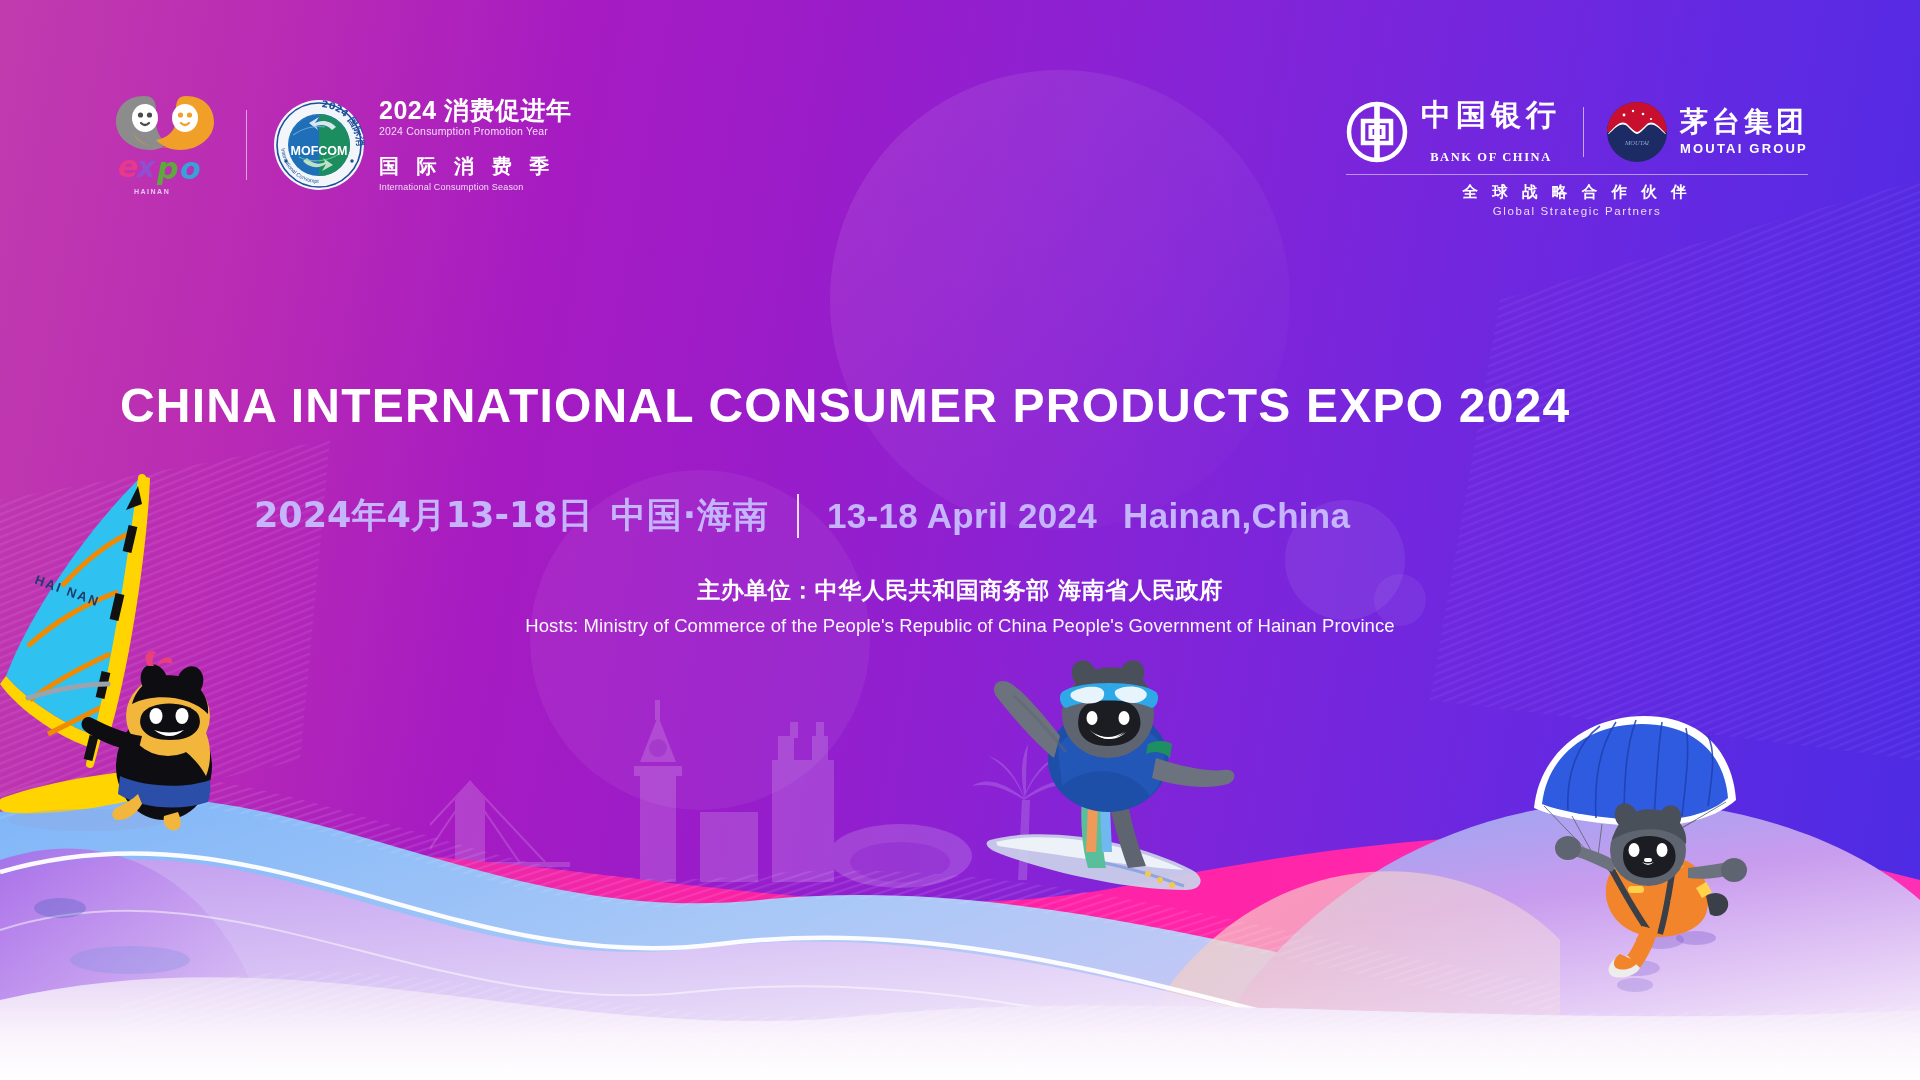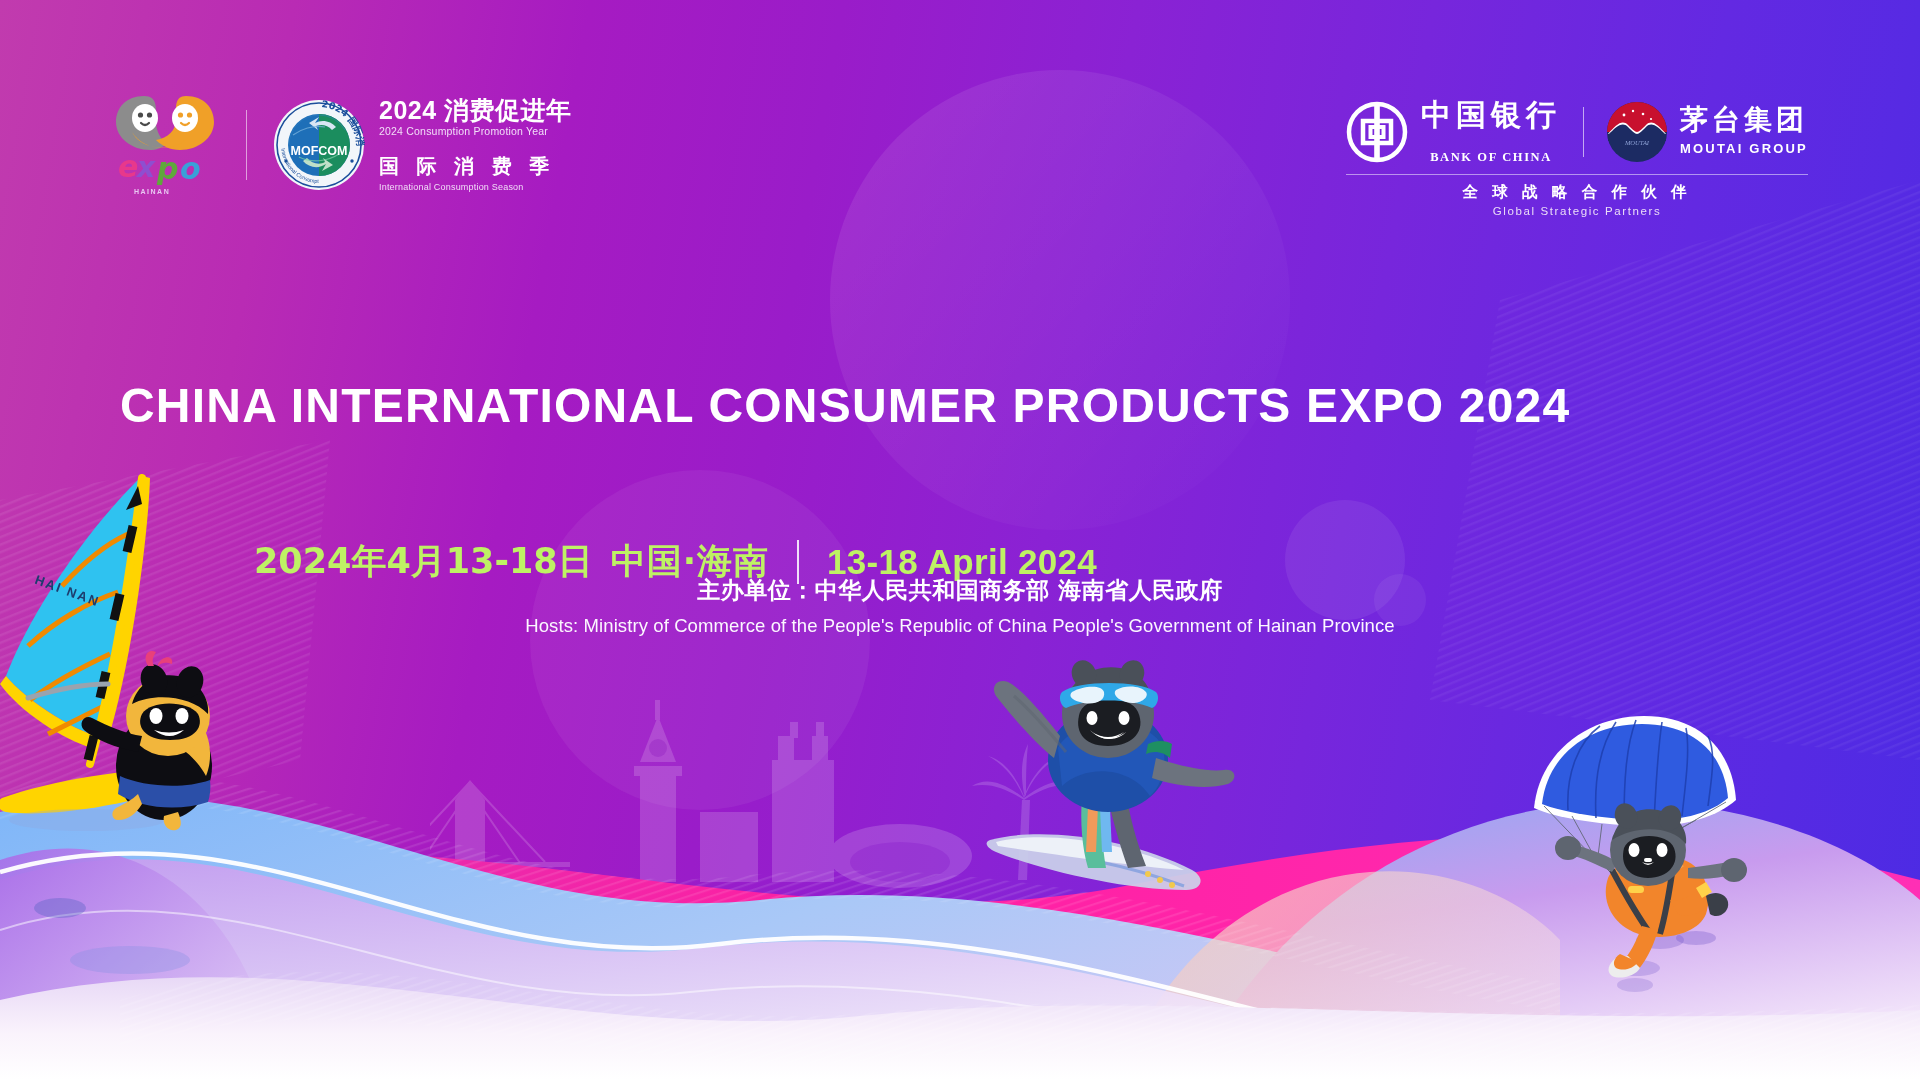--- a/index.html
+++ b/index.html
@@ -55,42 +55,42 @@
     font-family:"DejaVu Sans",sans-serif;
   }
   .boc-text .en{
     font-size:12.5px;color:#fff;letter-spacing:1.6px;margin-top:19px;
     font-family:"Liberation Serif",serif;font-weight:700;
   }
   .divider-v2{width:1px;height:50px;background:rgba(255,255,255,.6);margin:0 22px;}
   .moutai{display:flex;align-items:center;gap:12px;}
   .moutai-text .cn{
     font-size:28px;font-weight:700;color:#fff;letter-spacing:4px;line-height:1.1;
-    font-family:Liberation Mono, monospace;
+    font-family:Liberation Sans, sans-serif;
   }
   .moutai-text .en{font-size:13px;color:#fff;letter-spacing:2.2px;font-weight:700;margin-top:3px;}
   .partners-rule{height:1px;background:rgba(255,255,255,.5);margin:9px 0 7px;}
   .partners-cn{font-size:15.5px;color:#fff;font-weight:700;letter-spacing:5px;}
   .partners-en{font-size:11.5px;color:#EADCF7;letter-spacing:1.6px;margin-top:2px;}
 
   
   .title-cn{
     position:absolute;left:118px;top:262px;
     font-size:104px;font-weight:700;color:#fff;letter-spacing:4px;
     font-family:"DejaVu Sans",sans-serif;line-height:1.1;white-space:nowrap;
     text-shadow:0 2px 10px rgba(60,0,90,.18);
   }
   .title-en{
     position:absolute;left:120px;top:380px;
     font-size:48px;font-weight:700;color:#fff;letter-spacing:1.2px;
     white-space:nowrap;line-height:1.1;
   }
   .daterow{
     position:absolute;left:254px;top:492px;
-    display:flex;align-items:center;color:#bef264;white-space:nowrap;margin-top:46px;
+    display:flex;align-items:center;color:#c4b5fd;white-space:nowrap;
   }
   .date-cn{font-size:35px;font-weight:700;letter-spacing:0px;font-family:"DejaVu Sans",sans-serif;}
   .date-loc-cn{font-size:35px;font-weight:700;margin-left:18px;letter-spacing:1px;font-family:"DejaVu Sans",sans-serif;}
   .date-sep{width:2px;height:44px;background:rgba(255,255,255,.85);margin:0 28px;}
   .date-en{font-size:35px;font-weight:700;letter-spacing:.3px;}
   .date-loc-en{font-size:35px;font-weight:700;margin-left:26px;letter-spacing:.3px;}
 
   .hosts{position:absolute;left:0;top:575px;width:1920px;text-align:center;color:#fff;}
   .hosts-cn{font-size:23px;font-weight:700;letter-spacing:.5px;font-family:"DejaVu Sans",sans-serif;}
   .hosts-cn .lead{font-weight:700;}
@@ -354,20 +354,21 @@
     </div>
   </div>
 
   <div class="title-en">CHINA INTERNATIONAL CONSUMER PRODUCTS EXPO 2024</div>
 
   <div class="daterow">
     <span class="date-cn">2024年4月13-18日</span>
     <span class="date-loc-cn">中国·海南</span>
     <span class="date-sep"></span>
     <span class="date-en">13-18 April 2024</span>
+    <span class="date-loc-en">Hainan,China</span>
   </div>
 
   <div class="hosts">
     <div class="hosts-cn">
       <span class="lead">主办单位：</span><span>中华人民共和国商务部  海南省人民政府</span>
     </div>
     <div class="hosts-en">Hosts: Ministry of Commerce of the People's Republic of China   People's Government of Hainan Province</div>
   </div>
 
   <div class="mascot" id="mascot-windsurf">

